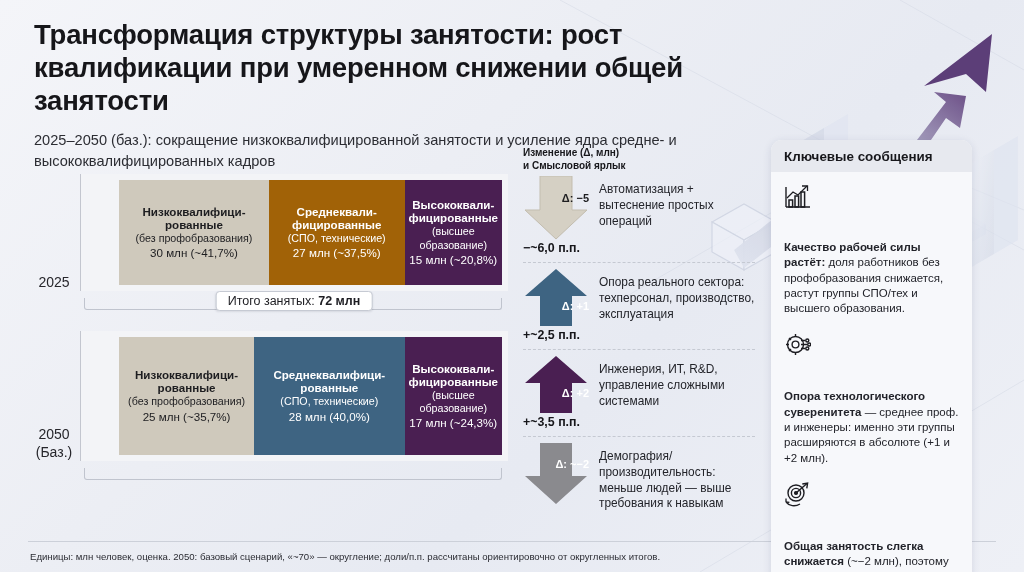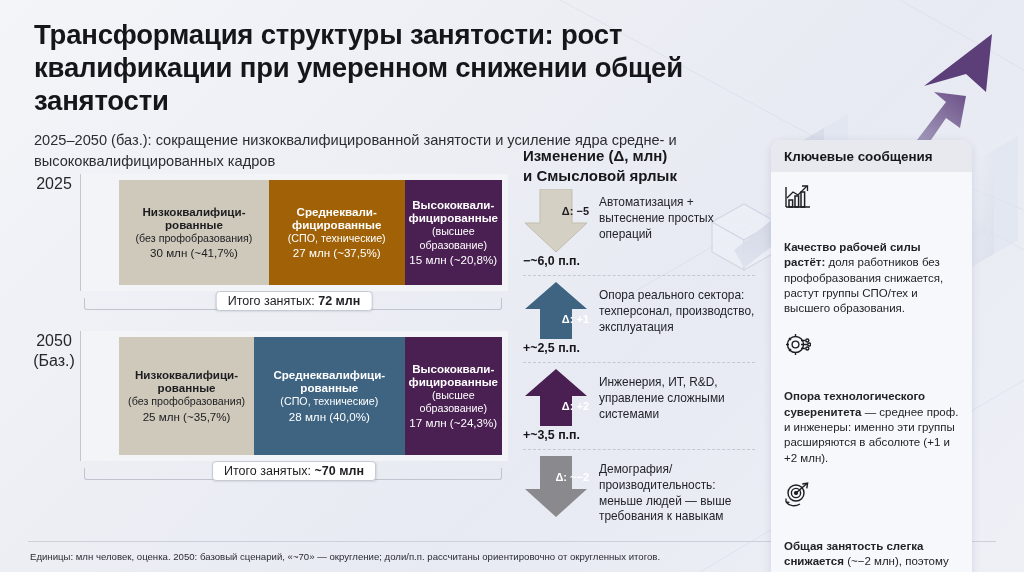--- a/index.html
+++ b/index.html
@@ -31,22 +31,22 @@
   }
 
   
   .stage{position:absolute;left:0;top:140px;right:0;bottom:0;z-index:3;}
 
   
   .chart-col{position:absolute;left:28px;top:34px;width:480px;}
   .bar-block{position:relative;margin-bottom:8px;}
   .bar-row{display:flex;align-items:stretch;}
   .year-label{
-    width:52px;flex:0 0 52px;text-align:center;font-size:16px;color:#26262b;
-    display:flex;flex-direction:column;justify-content:flex-start;line-height:1.25;
+    width:52px;flex:0 0 52px;text-align:center;font-size:14px;color:#26262b;
+    display:flex;flex-direction:column;justify-content:flex-end;line-height:1.25;
   }
   .bar-frame{
     flex:1;background:#f3f4f7;border-left:1px solid #c3c6cf;
     padding:6px 6px 6px 4px;box-sizing:border-box;
   }
   .bar{display:flex;height:105px;margin-left:34px;}
   .seg{
     position:relative;display:flex;flex-direction:column;align-items:center;
     justify-content:center;text-align:center;box-sizing:border-box;padding:2px 4px;
   }
@@ -64,21 +64,21 @@
   .total-badge{
     position:absolute;left:50%;transform:translateX(-50%);top:0;
     background:#ffffff;border:1px solid #c6cad3;border-radius:4px;
     padding:2px 11px;font-size:12.5px;white-space:nowrap;color:#1d1d22;
     box-shadow:0 1px 2px rgba(30,35,60,.10);
   }
   .total-badge b{font-weight:700;}
 
   
   .delta-col{position:absolute;left:523px;top:6px;width:232px;}
-  .delta-head{font-size:15px;font-weight:700;line-height:1.3;color:#17171b;}
+  .delta-head{font-size:10px;font-weight:700;line-height:1.3;color:#17171b;}
   .delta-item{position:relative;padding-bottom:7px;margin-bottom:6px;display:flex;gap:10px;}
   .delta-item.sep{border-bottom:1px dashed #c5c9d2;}
   .arrow-box{width:66px;flex:0 0 66px;position:relative;}
   .arrow-svg{display:block;}
   .arrow-txt{
     position:absolute;left:0;width:66px;text-align:right;font-size:11px;font-weight:700;
   }
   .pp{font-size:12.4px;font-weight:700;color:#16161a;margin-top:1px;text-align:left;}
   .delta-desc{font-size:11.9px;line-height:1.33;color:#23242a;padding-top:6px;}
   .delta-desc b{font-weight:400;text-align:center;}
@@ -241,24 +241,20 @@
                 <span class="nm">фицированные</span>
                 <span class="sub">(высшее</span>
                 <span class="sub">образование)</span>
                 <span class="val">17 млн (~24,3%)</span>
               </div>
             </div>
           </div>
         </div>
         <div class="total-wrap">
           <div class="bracket"></div>
-          <div class="total-badge">
-            <span>Итого занятых:</span>
-            <b>~70 млн</b>
-          </div>
         </div>
       </div>
     </div>
 
     <div class="delta-col">
       <div class="delta-head">
         <div>Изменение (Δ, млн)</div>
         <div>и Смысловой ярлык</div>
       </div>
 

